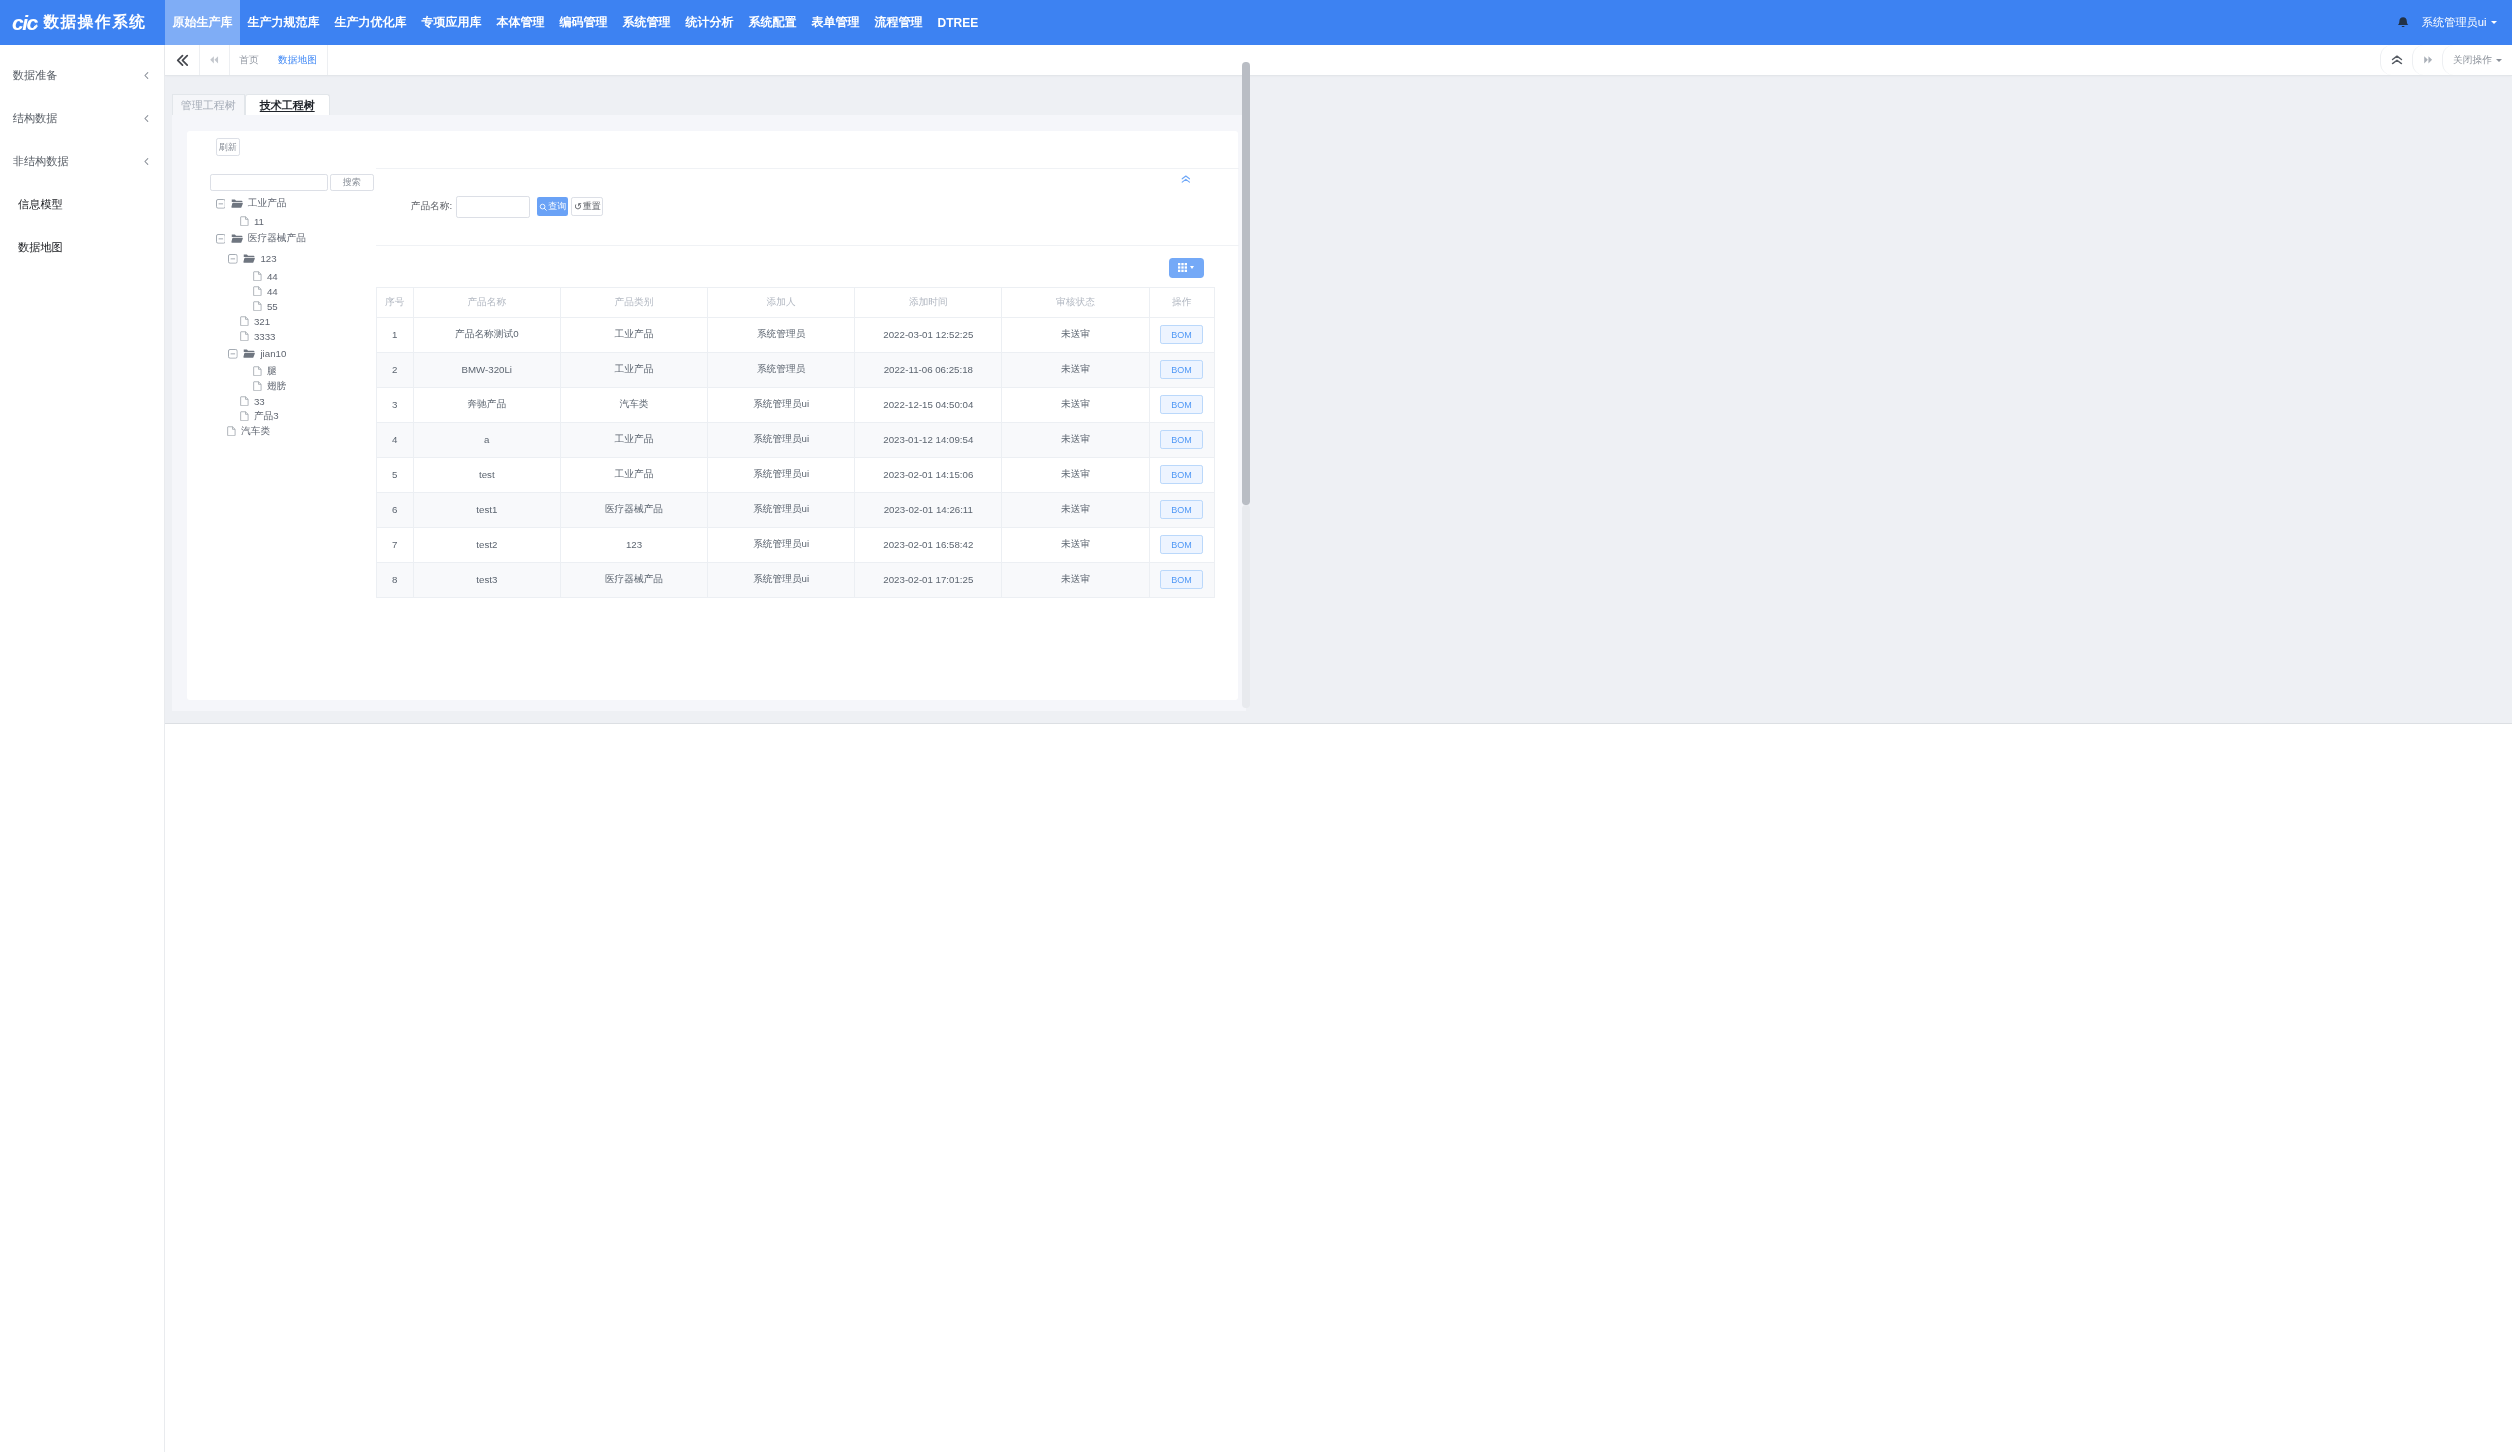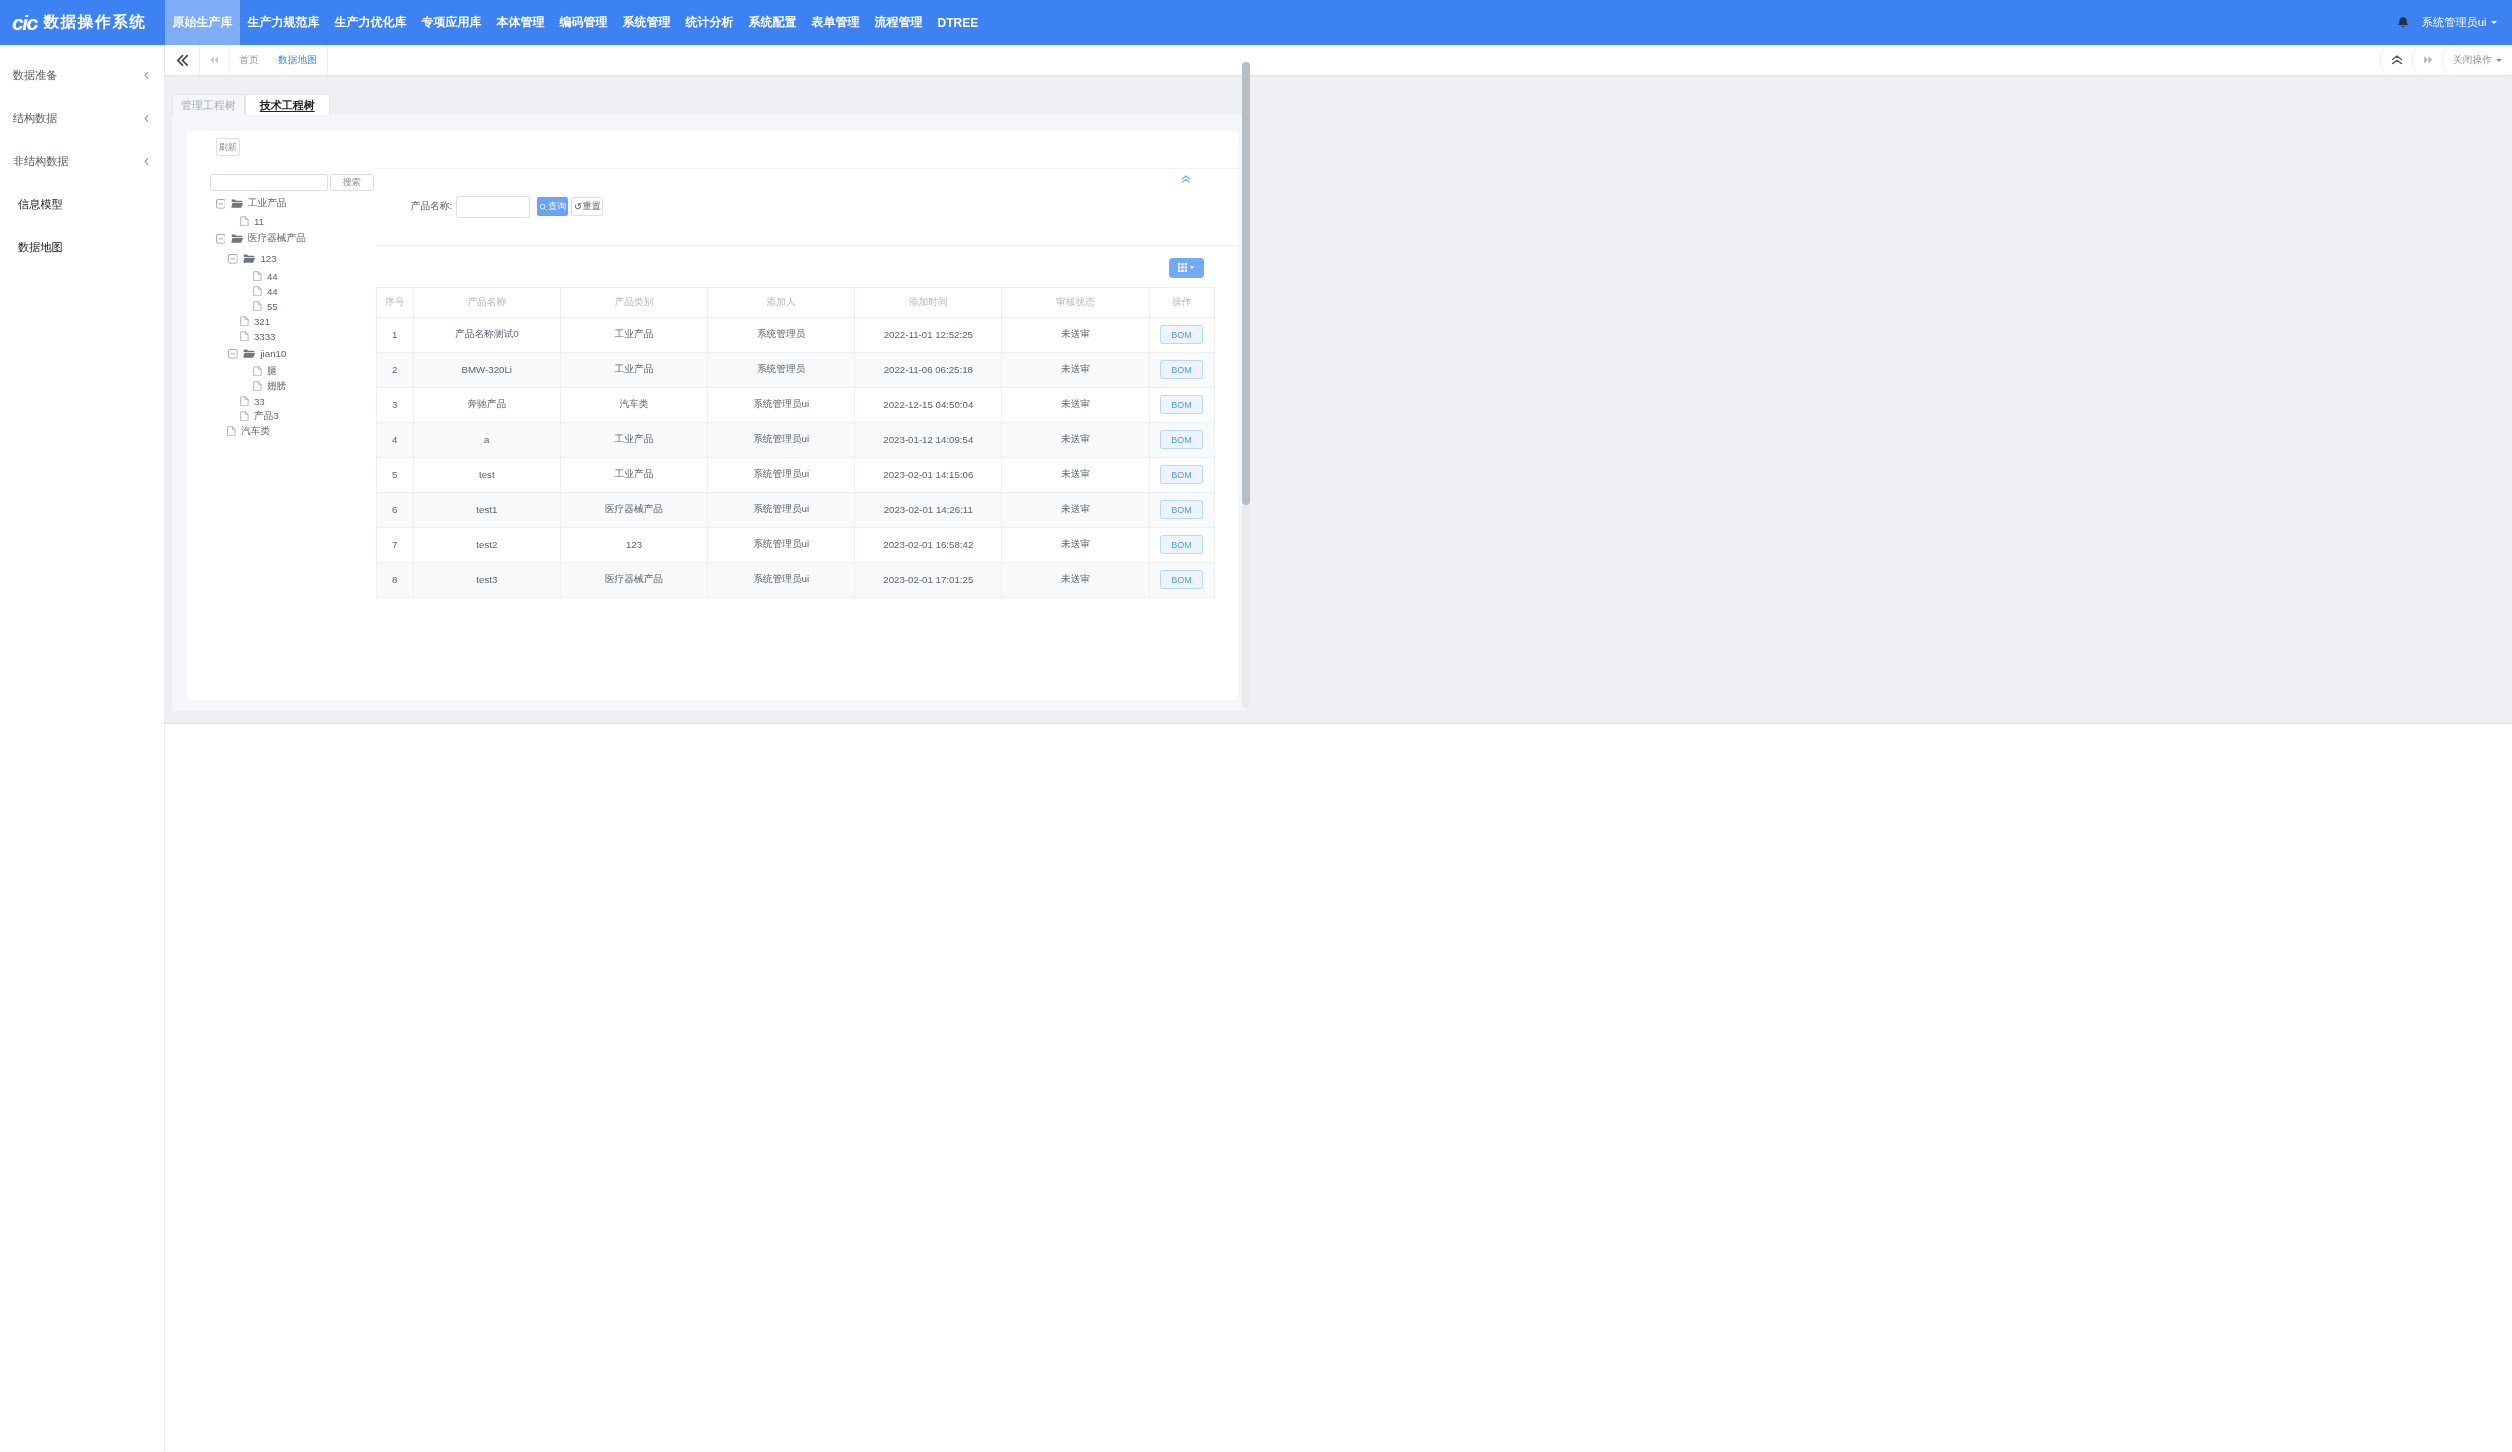--- a/index.html
+++ b/index.html
@@ -455,21 +455,21 @@
               <th>审核状态</th>
               <th>操作</th>
             </tr>
           </thead>
           <tbody>
             <tr>
               <td>1</td>
               <td>产品名称测试0</td>
               <td>工业产品</td>
               <td>系统管理员</td>
-              <td>2022-11-01 12:52:25</td>
+              <td>2022-03-01 12:52:25</td>
               <td>未送审</td>
               <td><button class="bom-btn">BOM</button></td>
             </tr>
             <tr class="striped">
               <td>2</td>
               <td>BMW-320Li</td>
               <td>工业产品</td>
               <td>系统管理员</td>
               <td>2022-11-06 06:25:18</td>
               <td>未送审</td>

